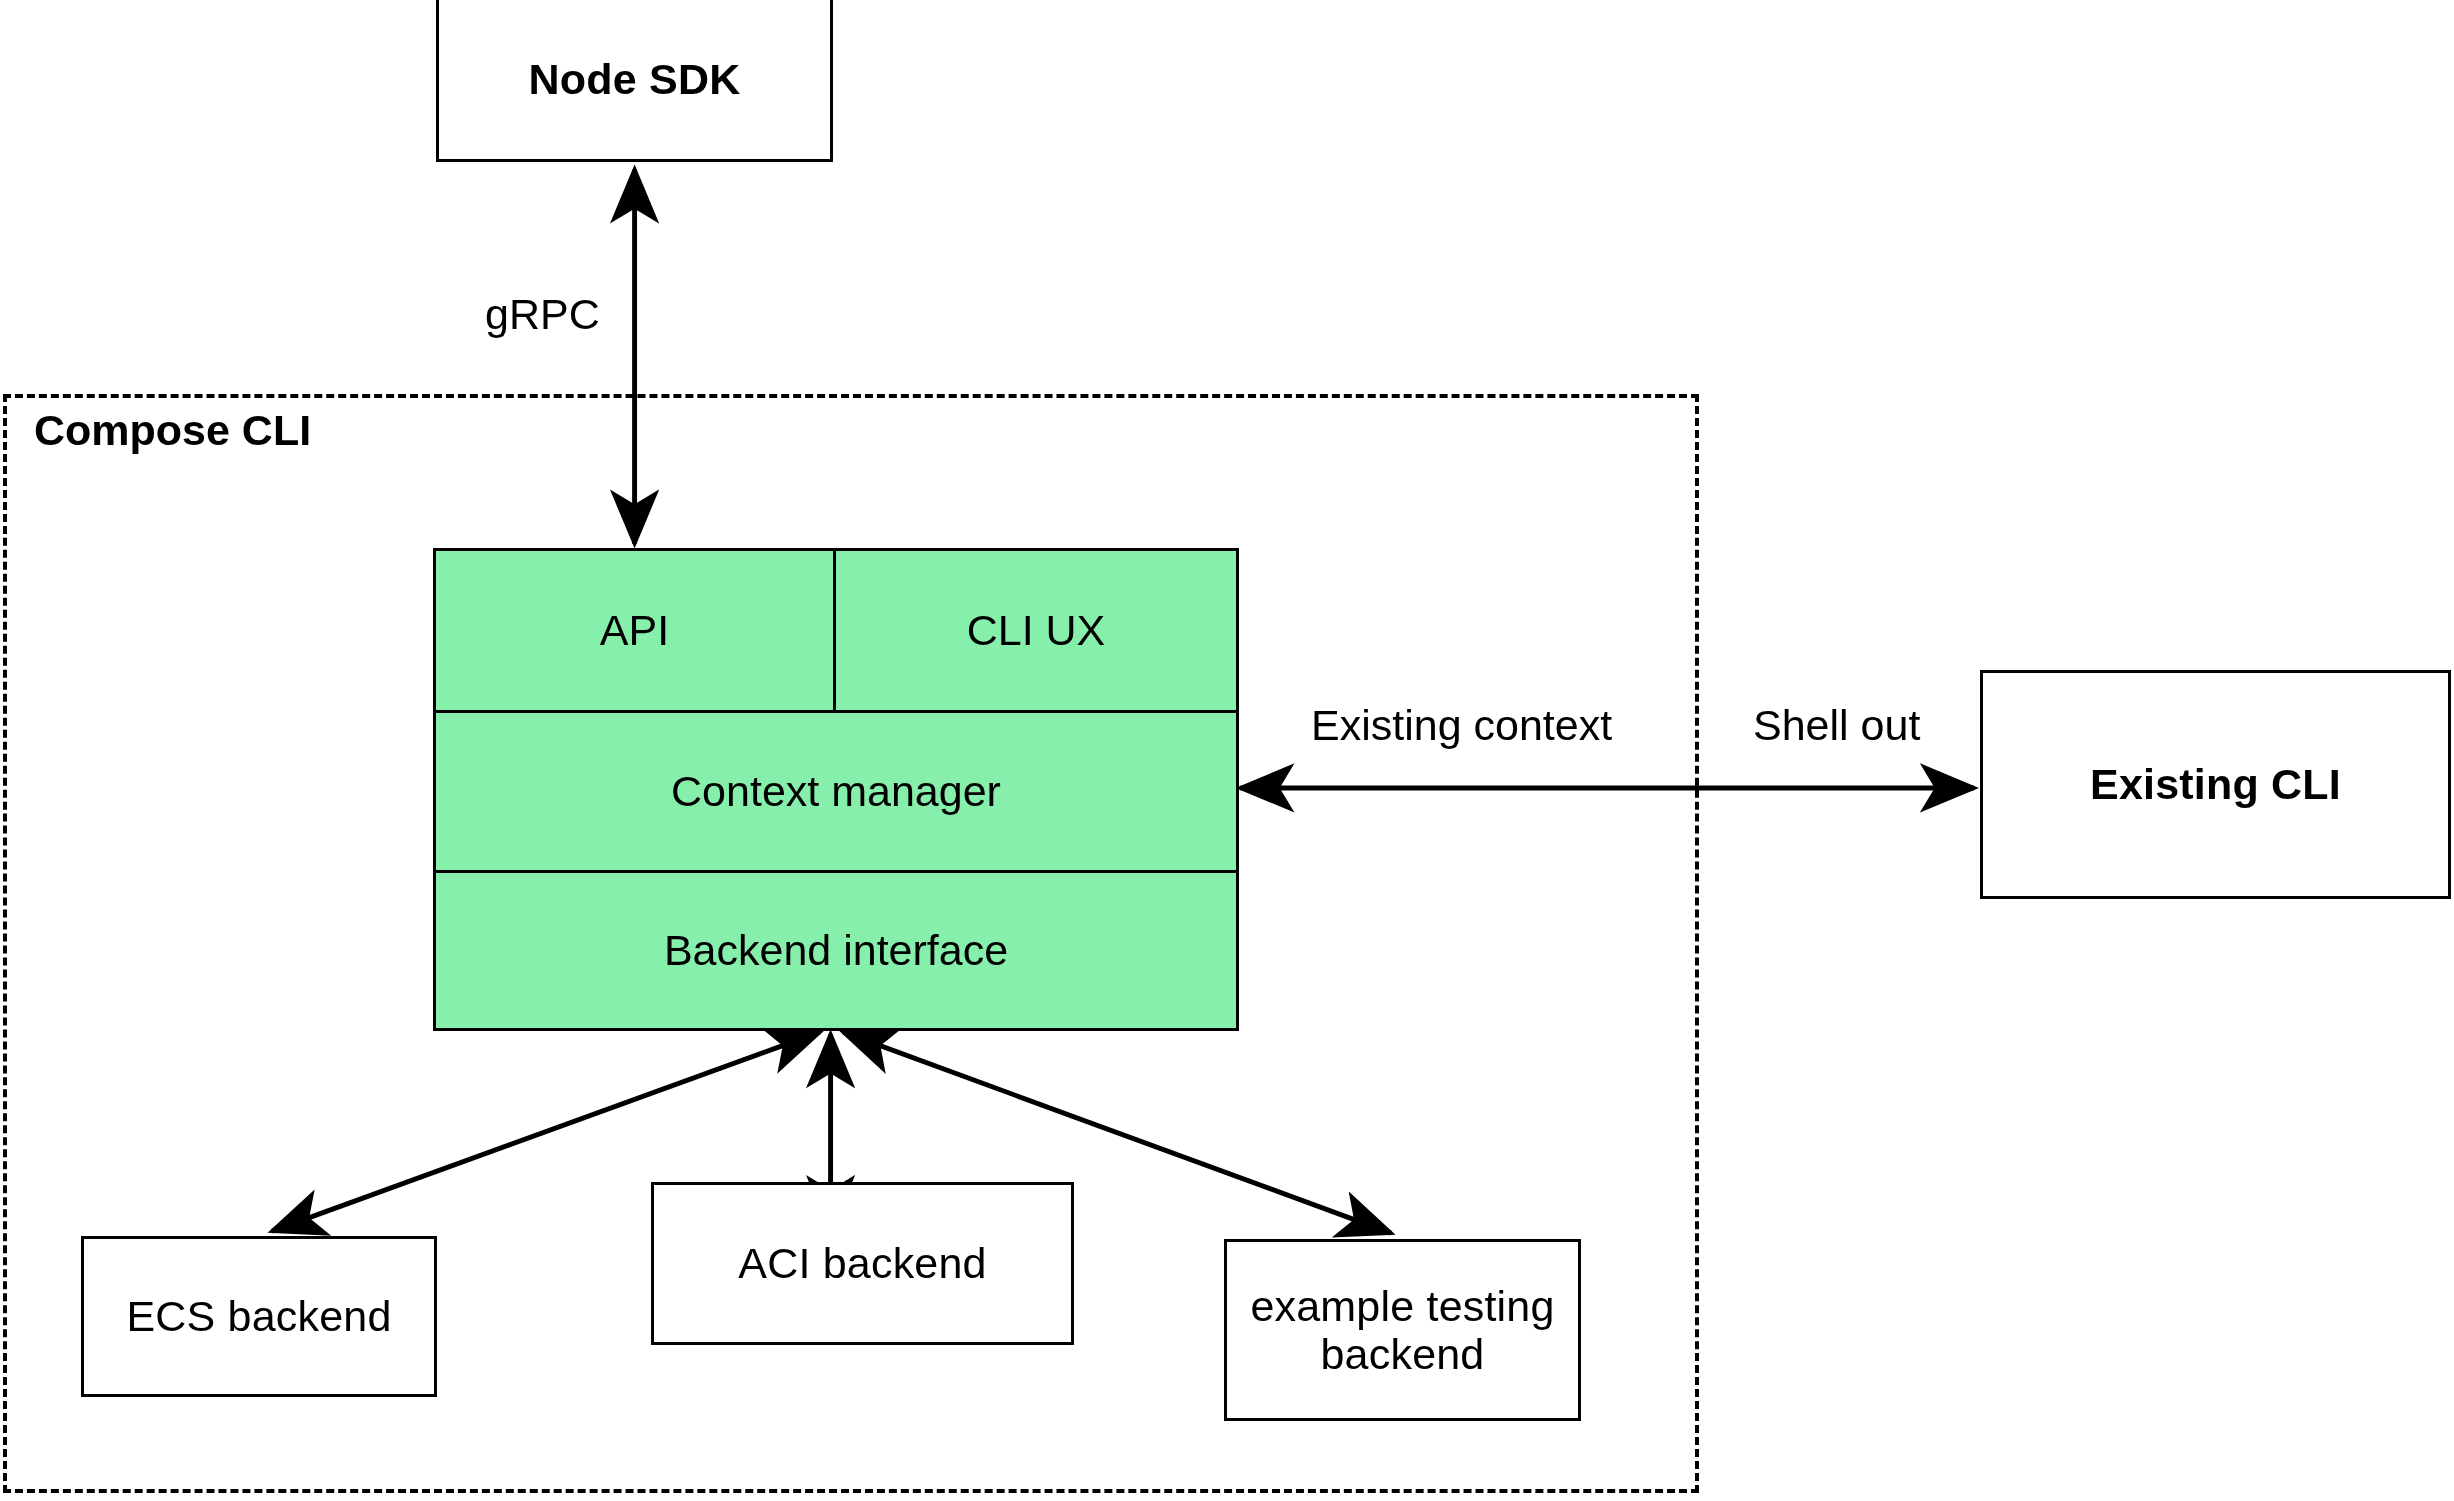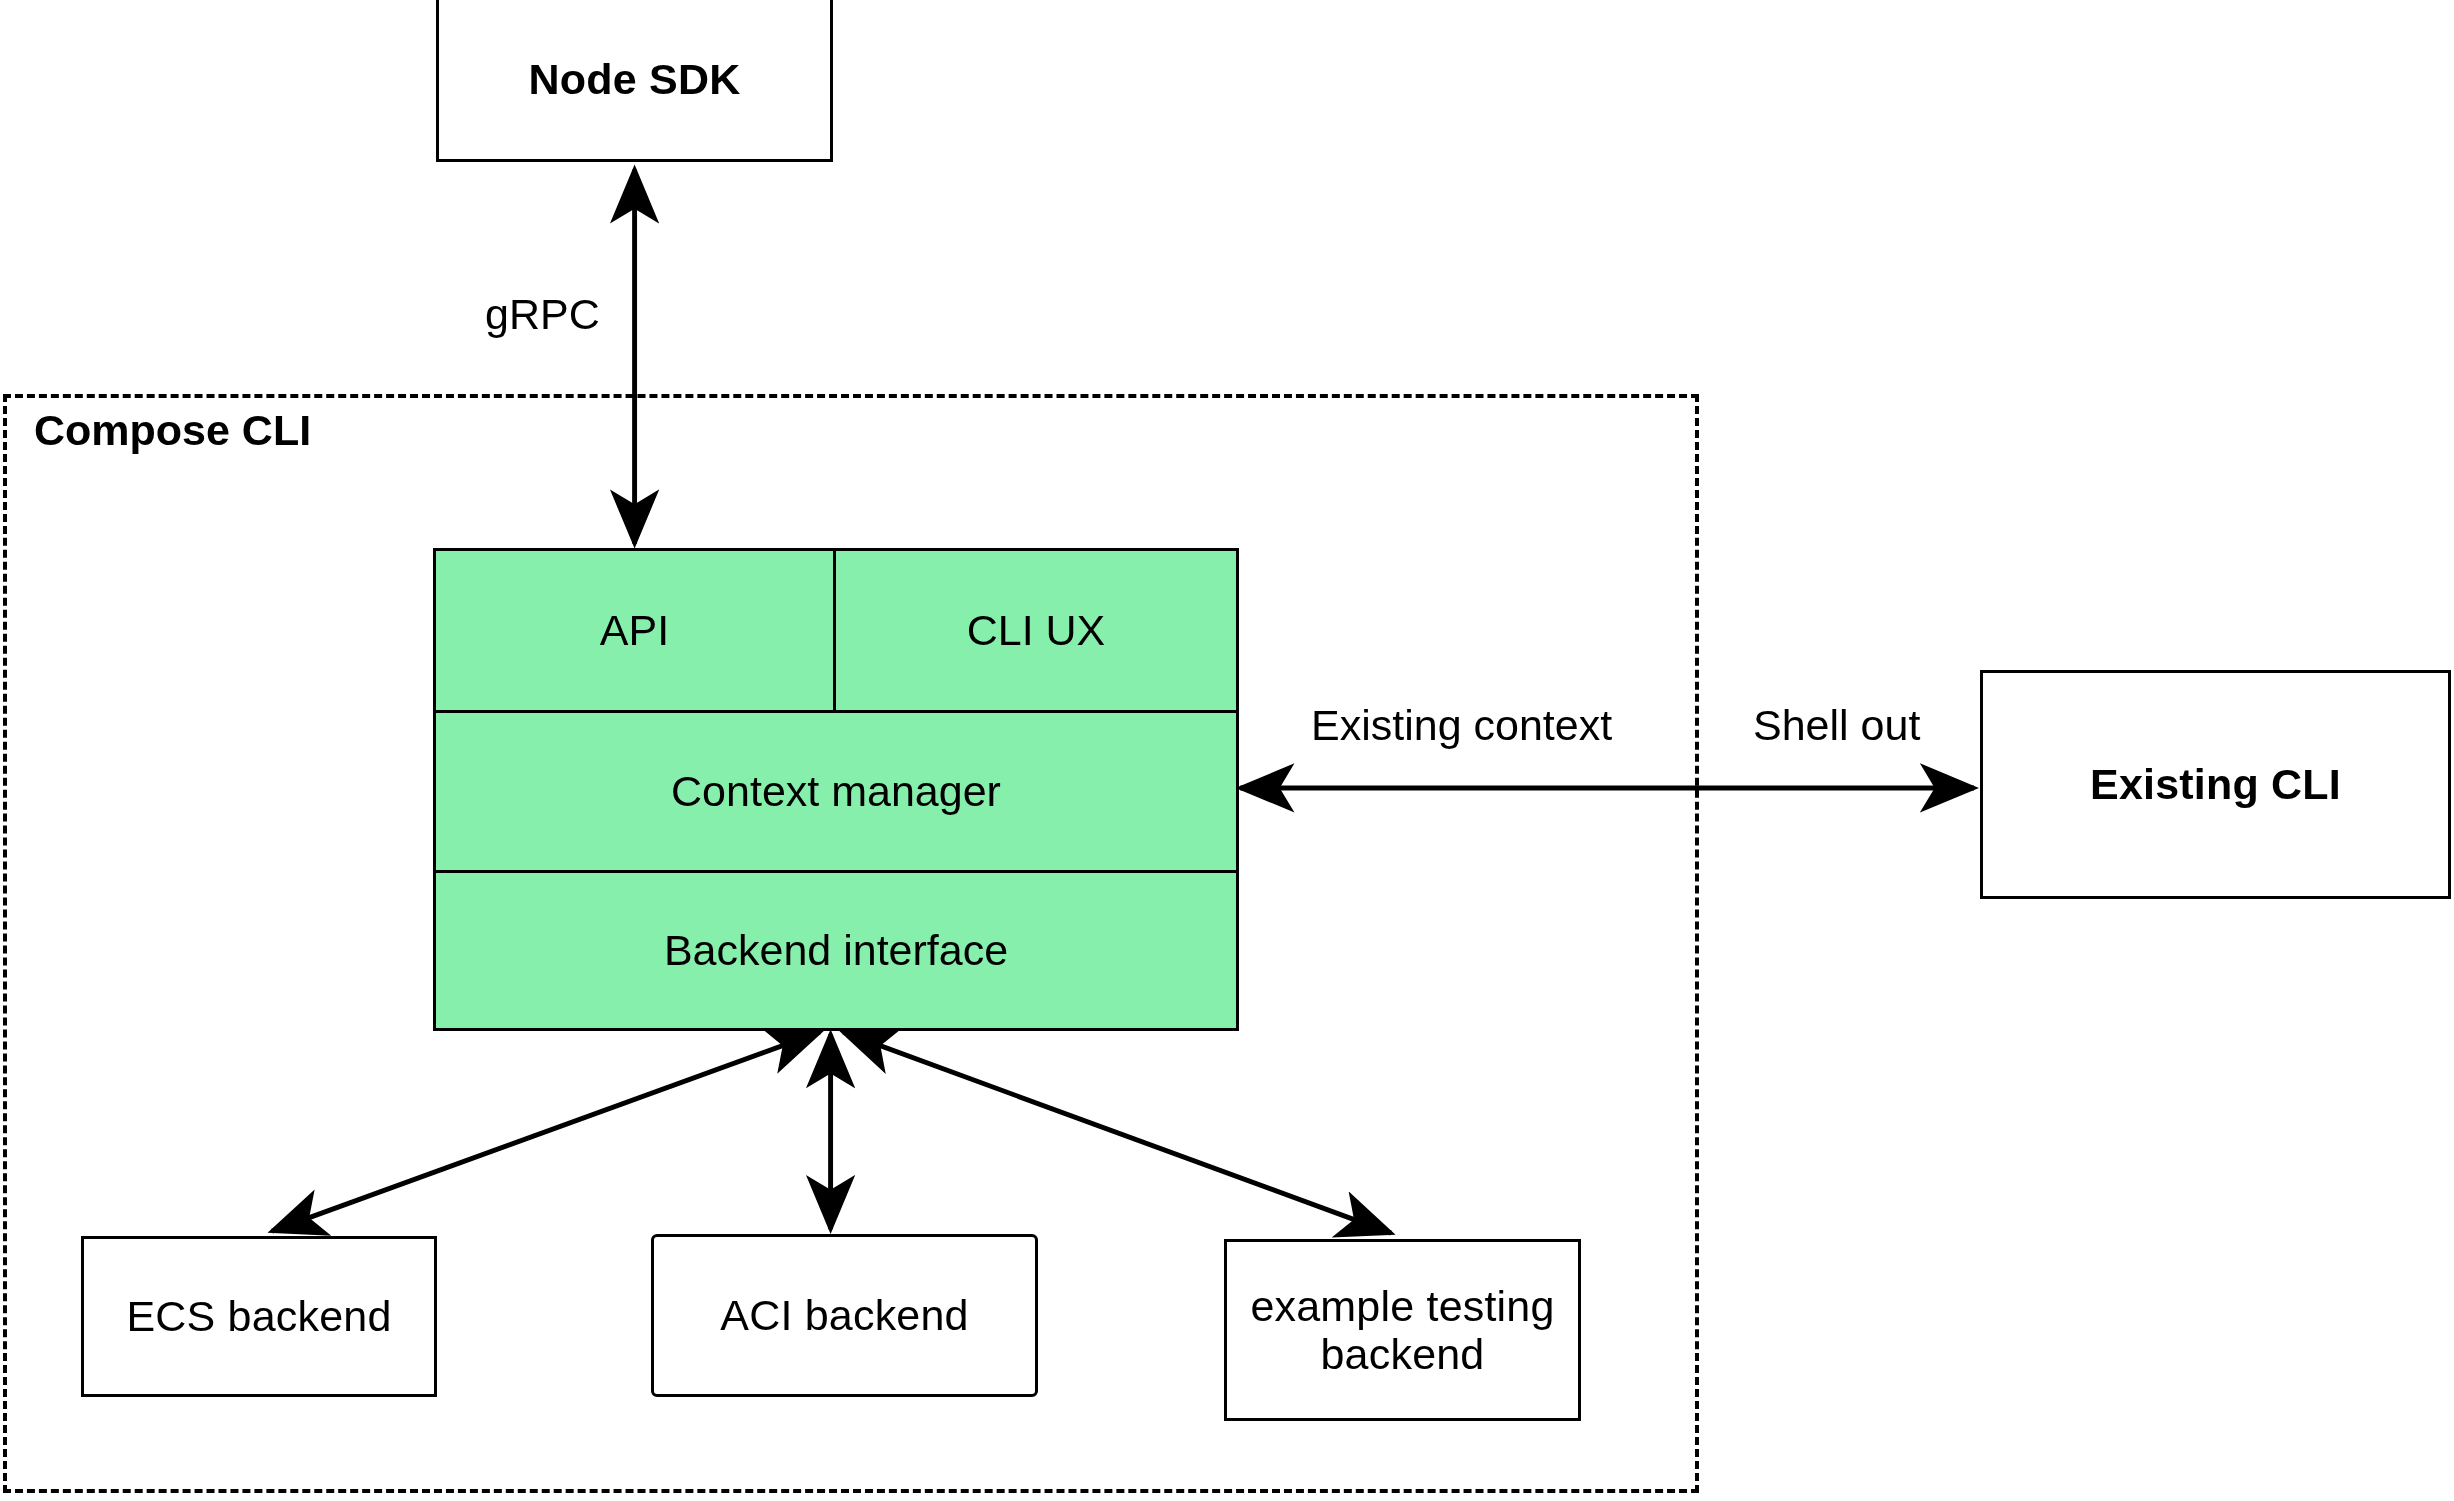--- a/index.html
+++ b/index.html
@@ -158,21 +158,21 @@
   <div class="edge-label" style="left:1753px; top:701px;">Shell out</div>
 
   <div class="node" style="left:81px; top:1236px; width:356px; height:161px;">
     <span class="label">ECS backend</span>
   </div>
 
   <div class="node bold" style="left:1980px; top:670px; width:471px; height:229px;">
     <span class="label">Existing CLI</span>
   </div>
 
-  <div class="node" style="left:651px; top:1234px; width:387px; height:163px;border-radius:6px;">
+  <div class="node" style="left:651px; top:1182px; width:423px; height:163px;">
     <span class="label">ACI backend</span>
   </div>
 
   <div class="node" style="left:1224px; top:1239px; width:357px; height:182px;">
     <span class="label">example testing
 backend</span>
   </div>
 
 </div>
 

